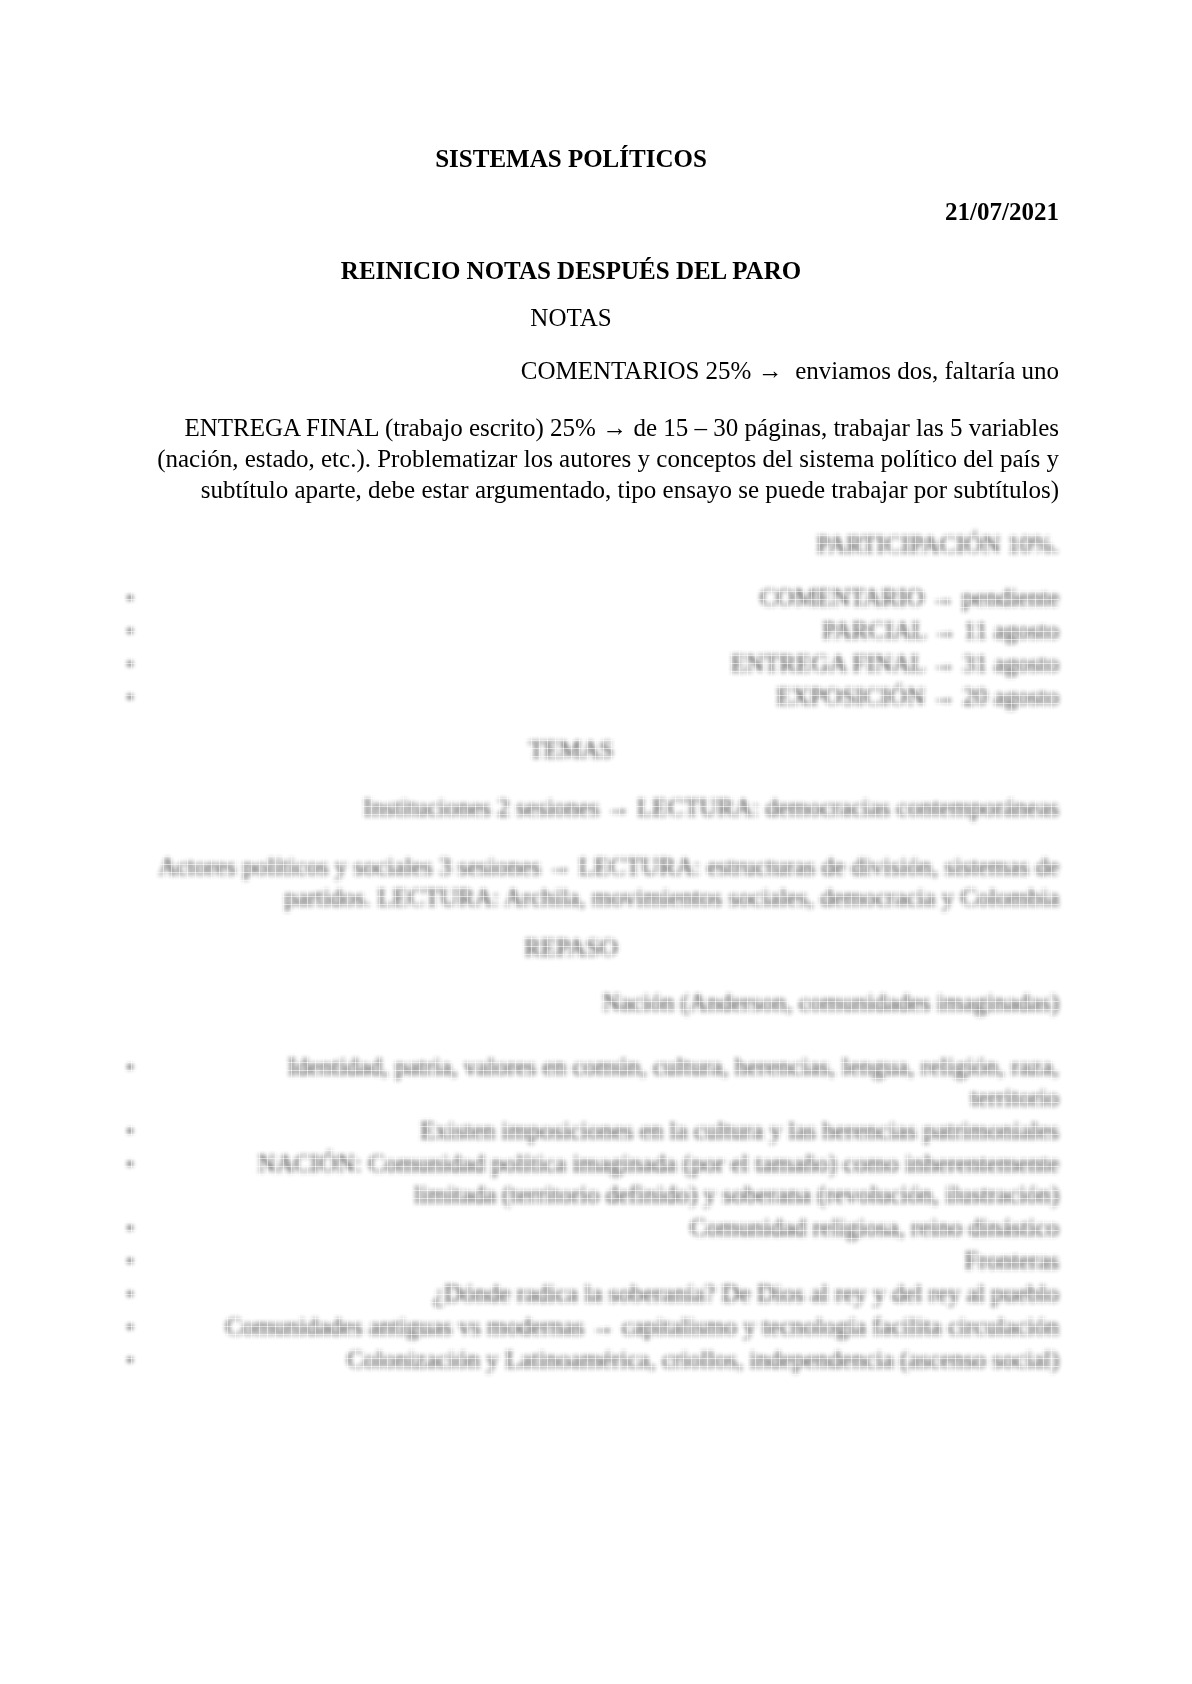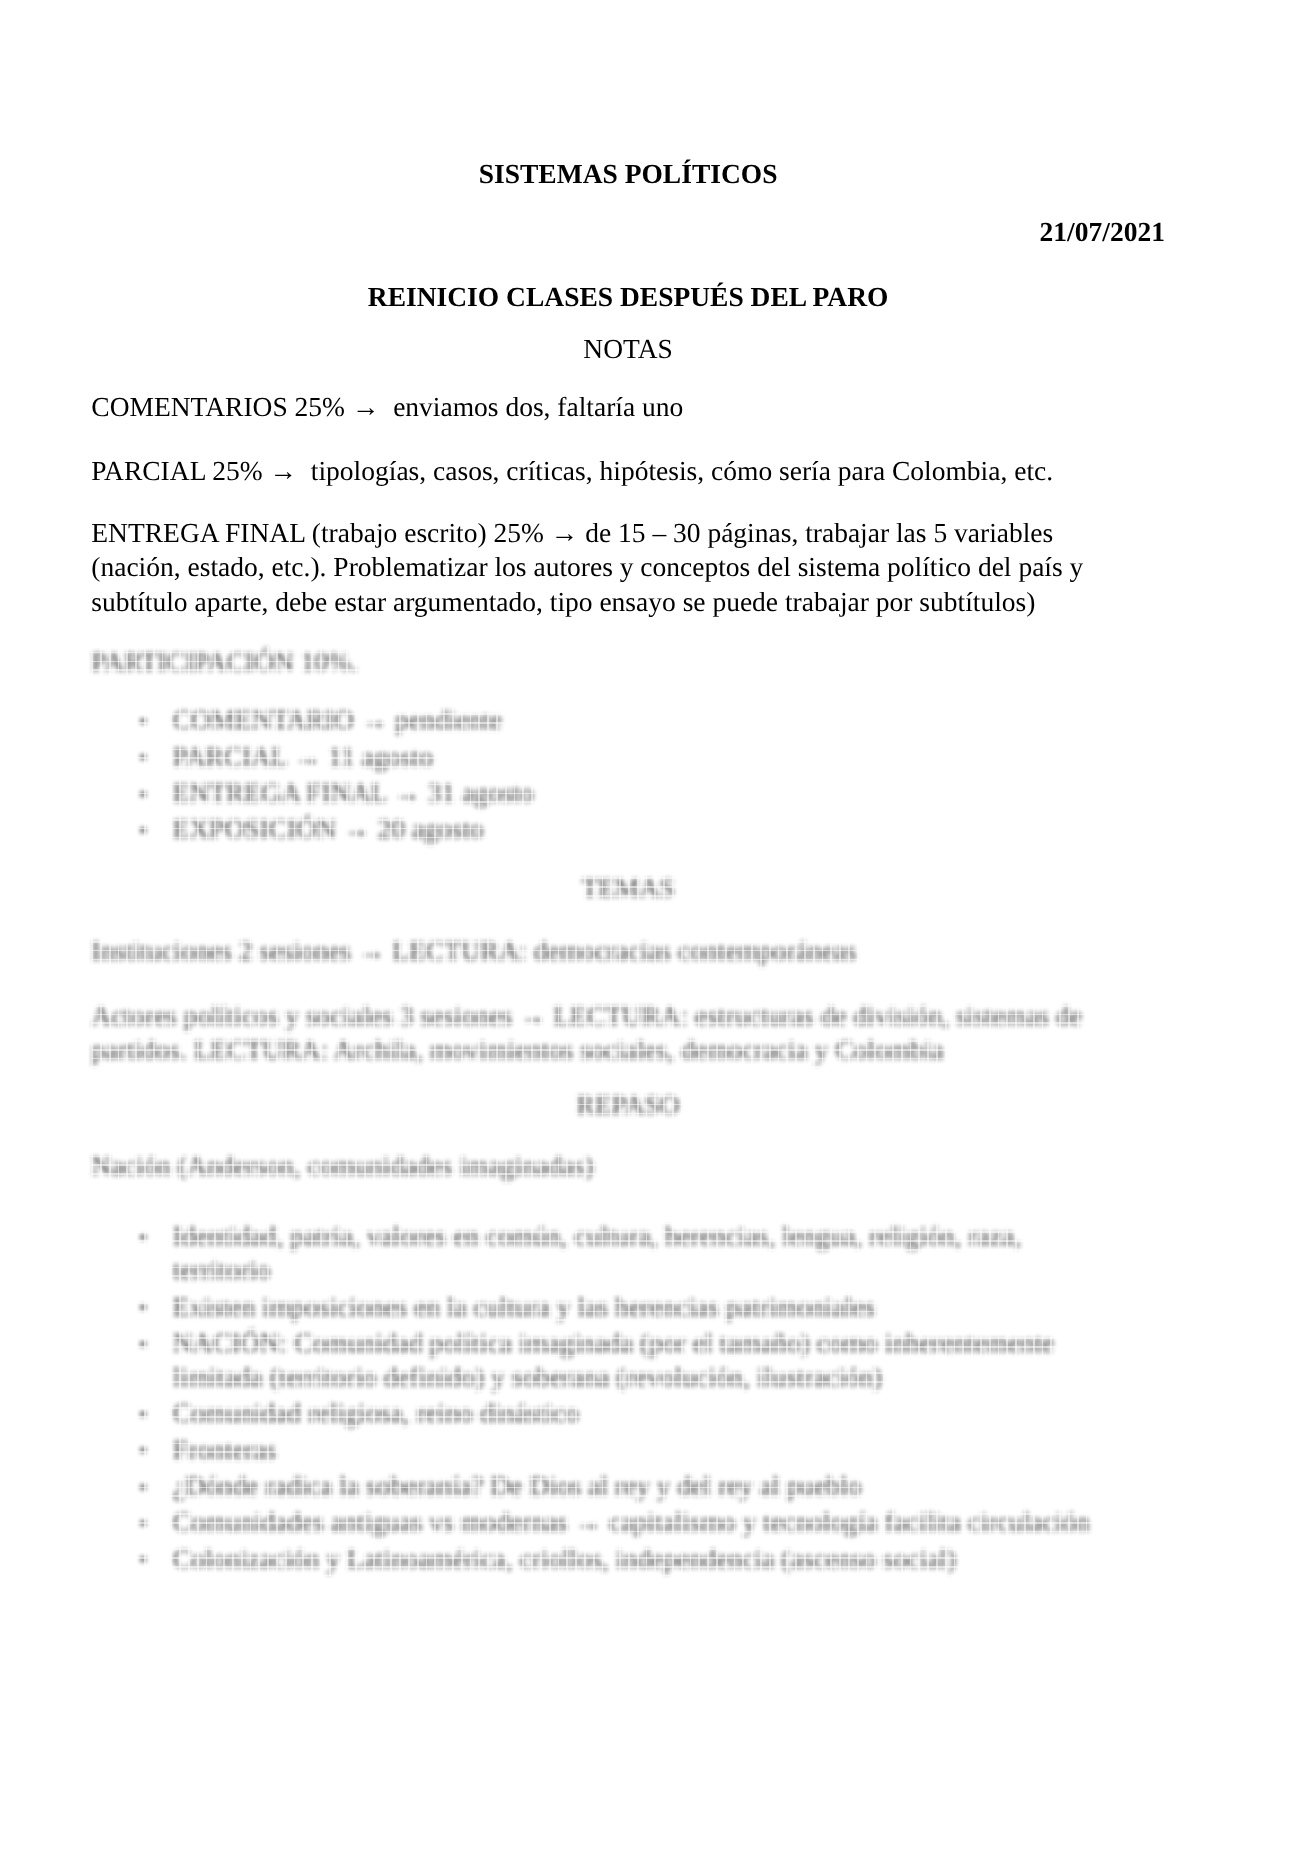--- a/index.html
+++ b/index.html
@@ -14,20 +14,21 @@
   .page{
     box-sizing:border-box;
     width:1192px;height:1476px;
     padding:143px 133px 0 83px;
     position:relative;
   }
   .line{
     font-size:25px;
     line-height:31px;
     white-space:pre;
+    text-align:right;
   }
   .center{text-align:center;}
   .right{text-align:right;}
   .bold{font-weight:bold;}
 
   
   ul.blist{
     list-style:none;
     margin:0;
     padding:0 0 0 44px;
@@ -73,27 +74,26 @@
 </style>
 </head>
 <body>
 
 <div class="page">
 
   <div class="line center bold">SISTEMAS POLÍTICOS</div>
 
   <div class="line right bold" style="margin-top:22px;">21/07/2021</div>
 
-  <div class="line center bold" style="margin-top:28px;">REINICIO CLASES DESPUÉS DEL PARO</div>
+  <div class="line center bold" style="margin-top:28px;">REINICIO NOTAS DESPUÉS DEL PARO</div>
 
   <div class="line center" style="margin-top:16px;">NOTAS</div>
 
   <div class="line" style="margin-top:22px;">COMENTARIOS 25% →  enviamos dos, faltaría uno</div>
 
-  <div class="line" style="margin-top:27px;">PARCIAL 25% →  tipologías, casos, críticas, hipótesis, cómo sería para Colombia, etc.</div>
 
   <div style="margin-top:26px;">
     <div class="line">ENTREGA FINAL (trabajo escrito) 25% → de 15 – 30 páginas, trabajar las 5 variables</div>
     <div class="line">(nación, estado, etc.). Problematizar los autores y conceptos del sistema político del país y</div>
     <div class="line">subtítulo aparte, debe estar argumentado, tipo ensayo se puede trabajar por subtítulos)</div>
   </div>
 
 
   <div class="blurbox" style="margin-top:24px;">
     <div class="line bcontent">PARTICIPACIÓN 10%.</div>

